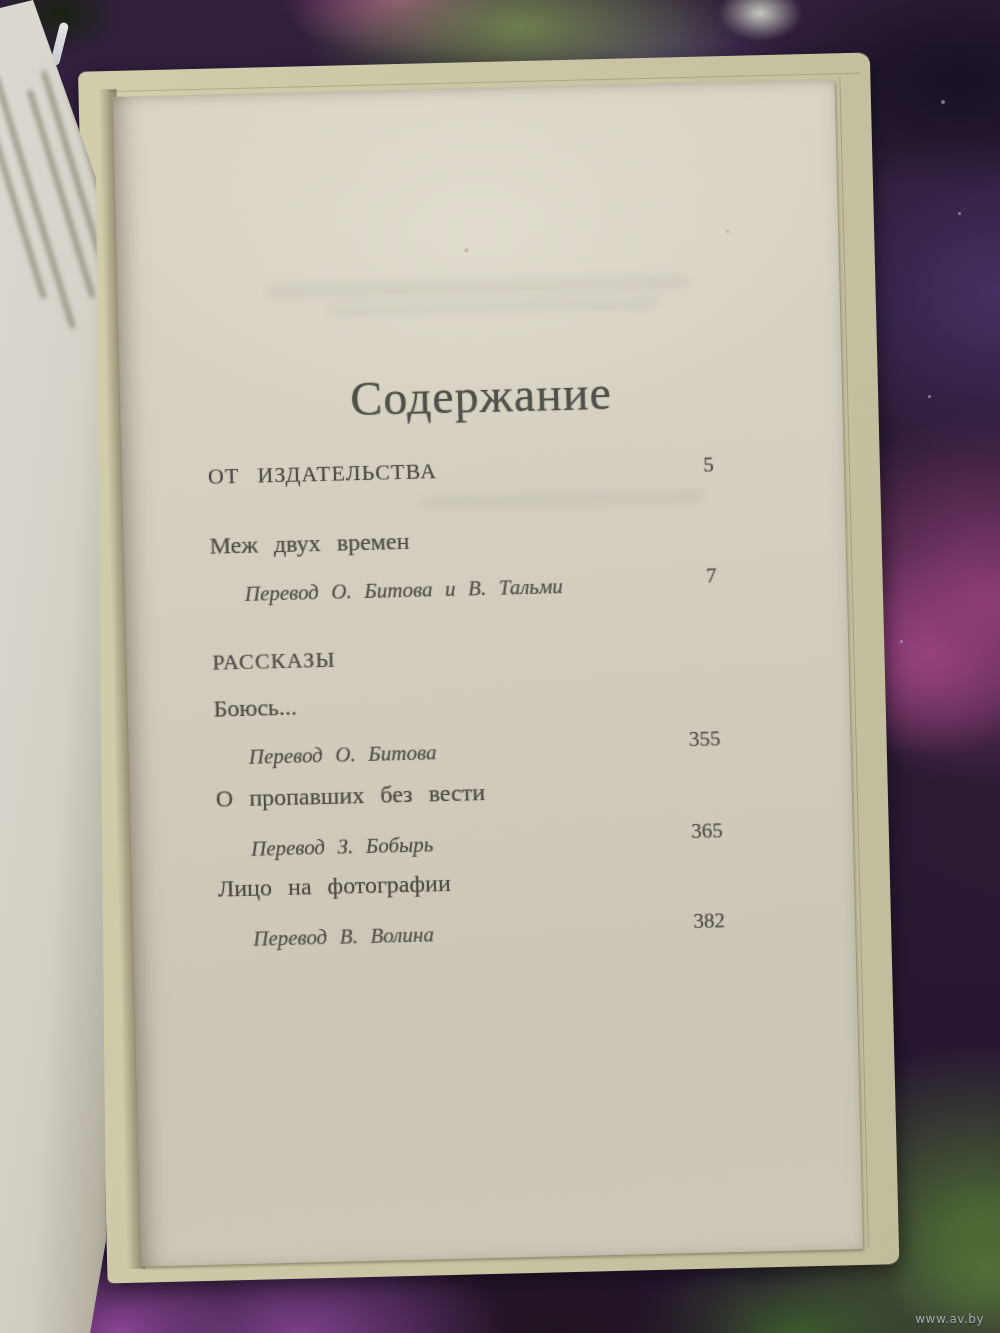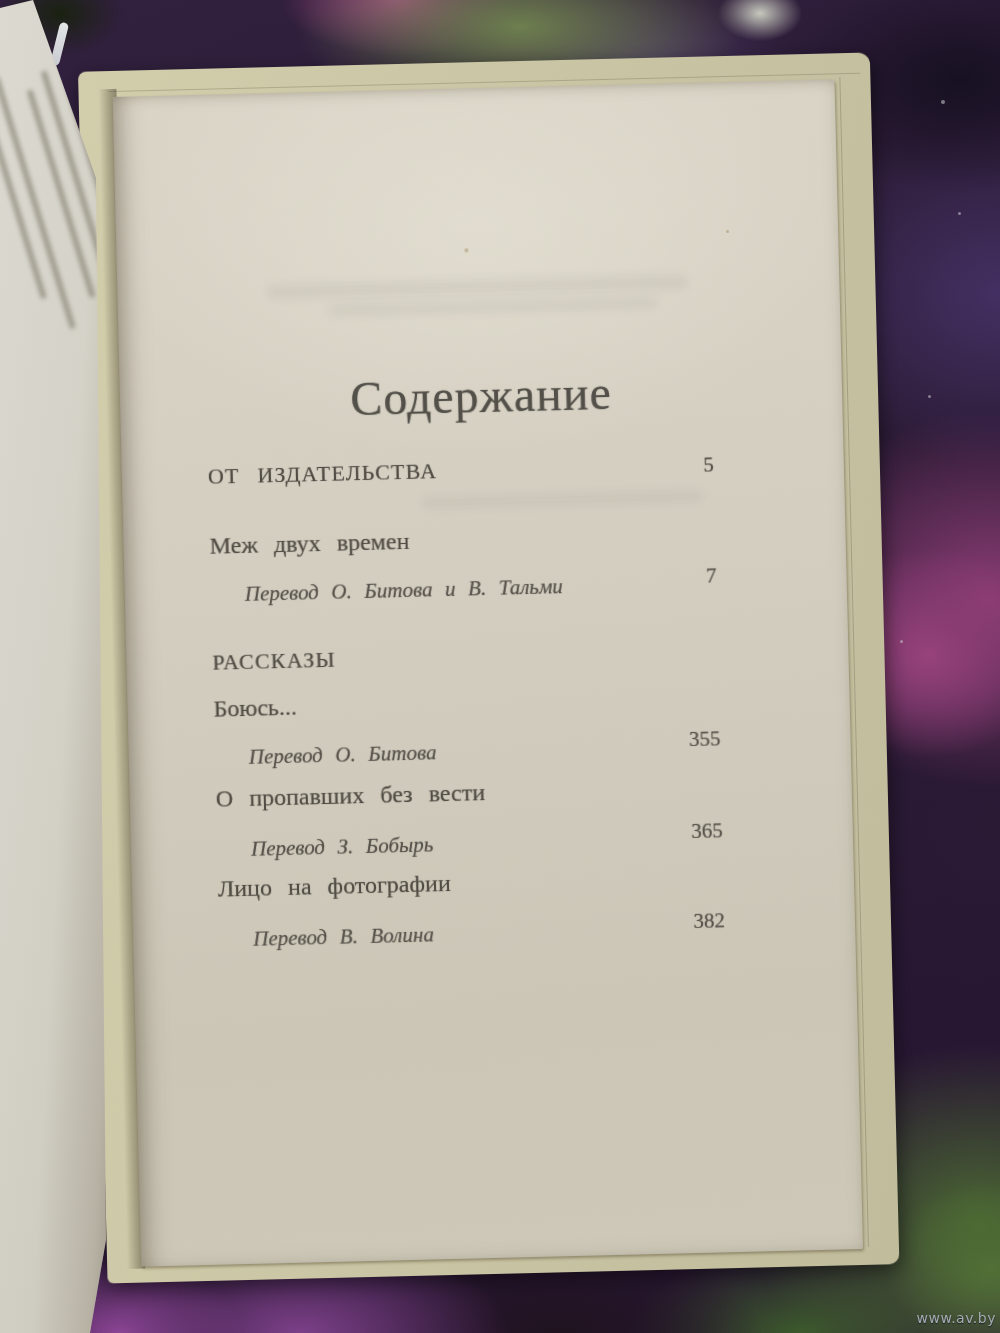--- a/index.html
+++ b/index.html
@@ -117,23 +117,23 @@
   .row .num{position:absolute;right:0;top:1px;font-style:normal;font-size:21px;letter-spacing:0;}
   .row.caps{left:86px;width:506px;font-size:22px;letter-spacing:1.2px;word-spacing:.5em;}
   .row.t{left:86px;width:506px;font-size:24px;word-spacing:.42em;}
   .row.tr{left:120px;width:472px;font-size:21px;font-style:italic;word-spacing:.35em;color:#56524b;}
   .row.tr .num{top:-7px;}
   .r0{top:369px;} .r1{top:438px;} .r2{top:488px;} .r3{top:555px;} .r4{top:601px;}
   .r5{top:651px;} .r6{top:691px;} .r7{top:743px;} .r8{top:781px;} .r9{top:833px;}
 
   
   .watermark{
-    position:absolute;right:4px;bottom:7px;z-index:10;
+    position:absolute;right:16px;bottom:7px;z-index:10;
     font-family:"DejaVu Sans","Liberation Sans",sans-serif;
-    font-size:14px;color:rgba(195,201,212,.8);
+    font-size:12px;color:rgba(195,201,212,.8);
     text-shadow:0 1px 1px rgba(20,20,30,.8);
     letter-spacing:.5px;
   }
 </style>
 </head>
 <body>
 
 <div class="fabric"></div>
 <span class="speck" style="left:941px;top:100px;width:4px;height:4px;"></span>
 <span class="speck" style="left:958px;top:212px;width:3px;height:3px;"></span>

